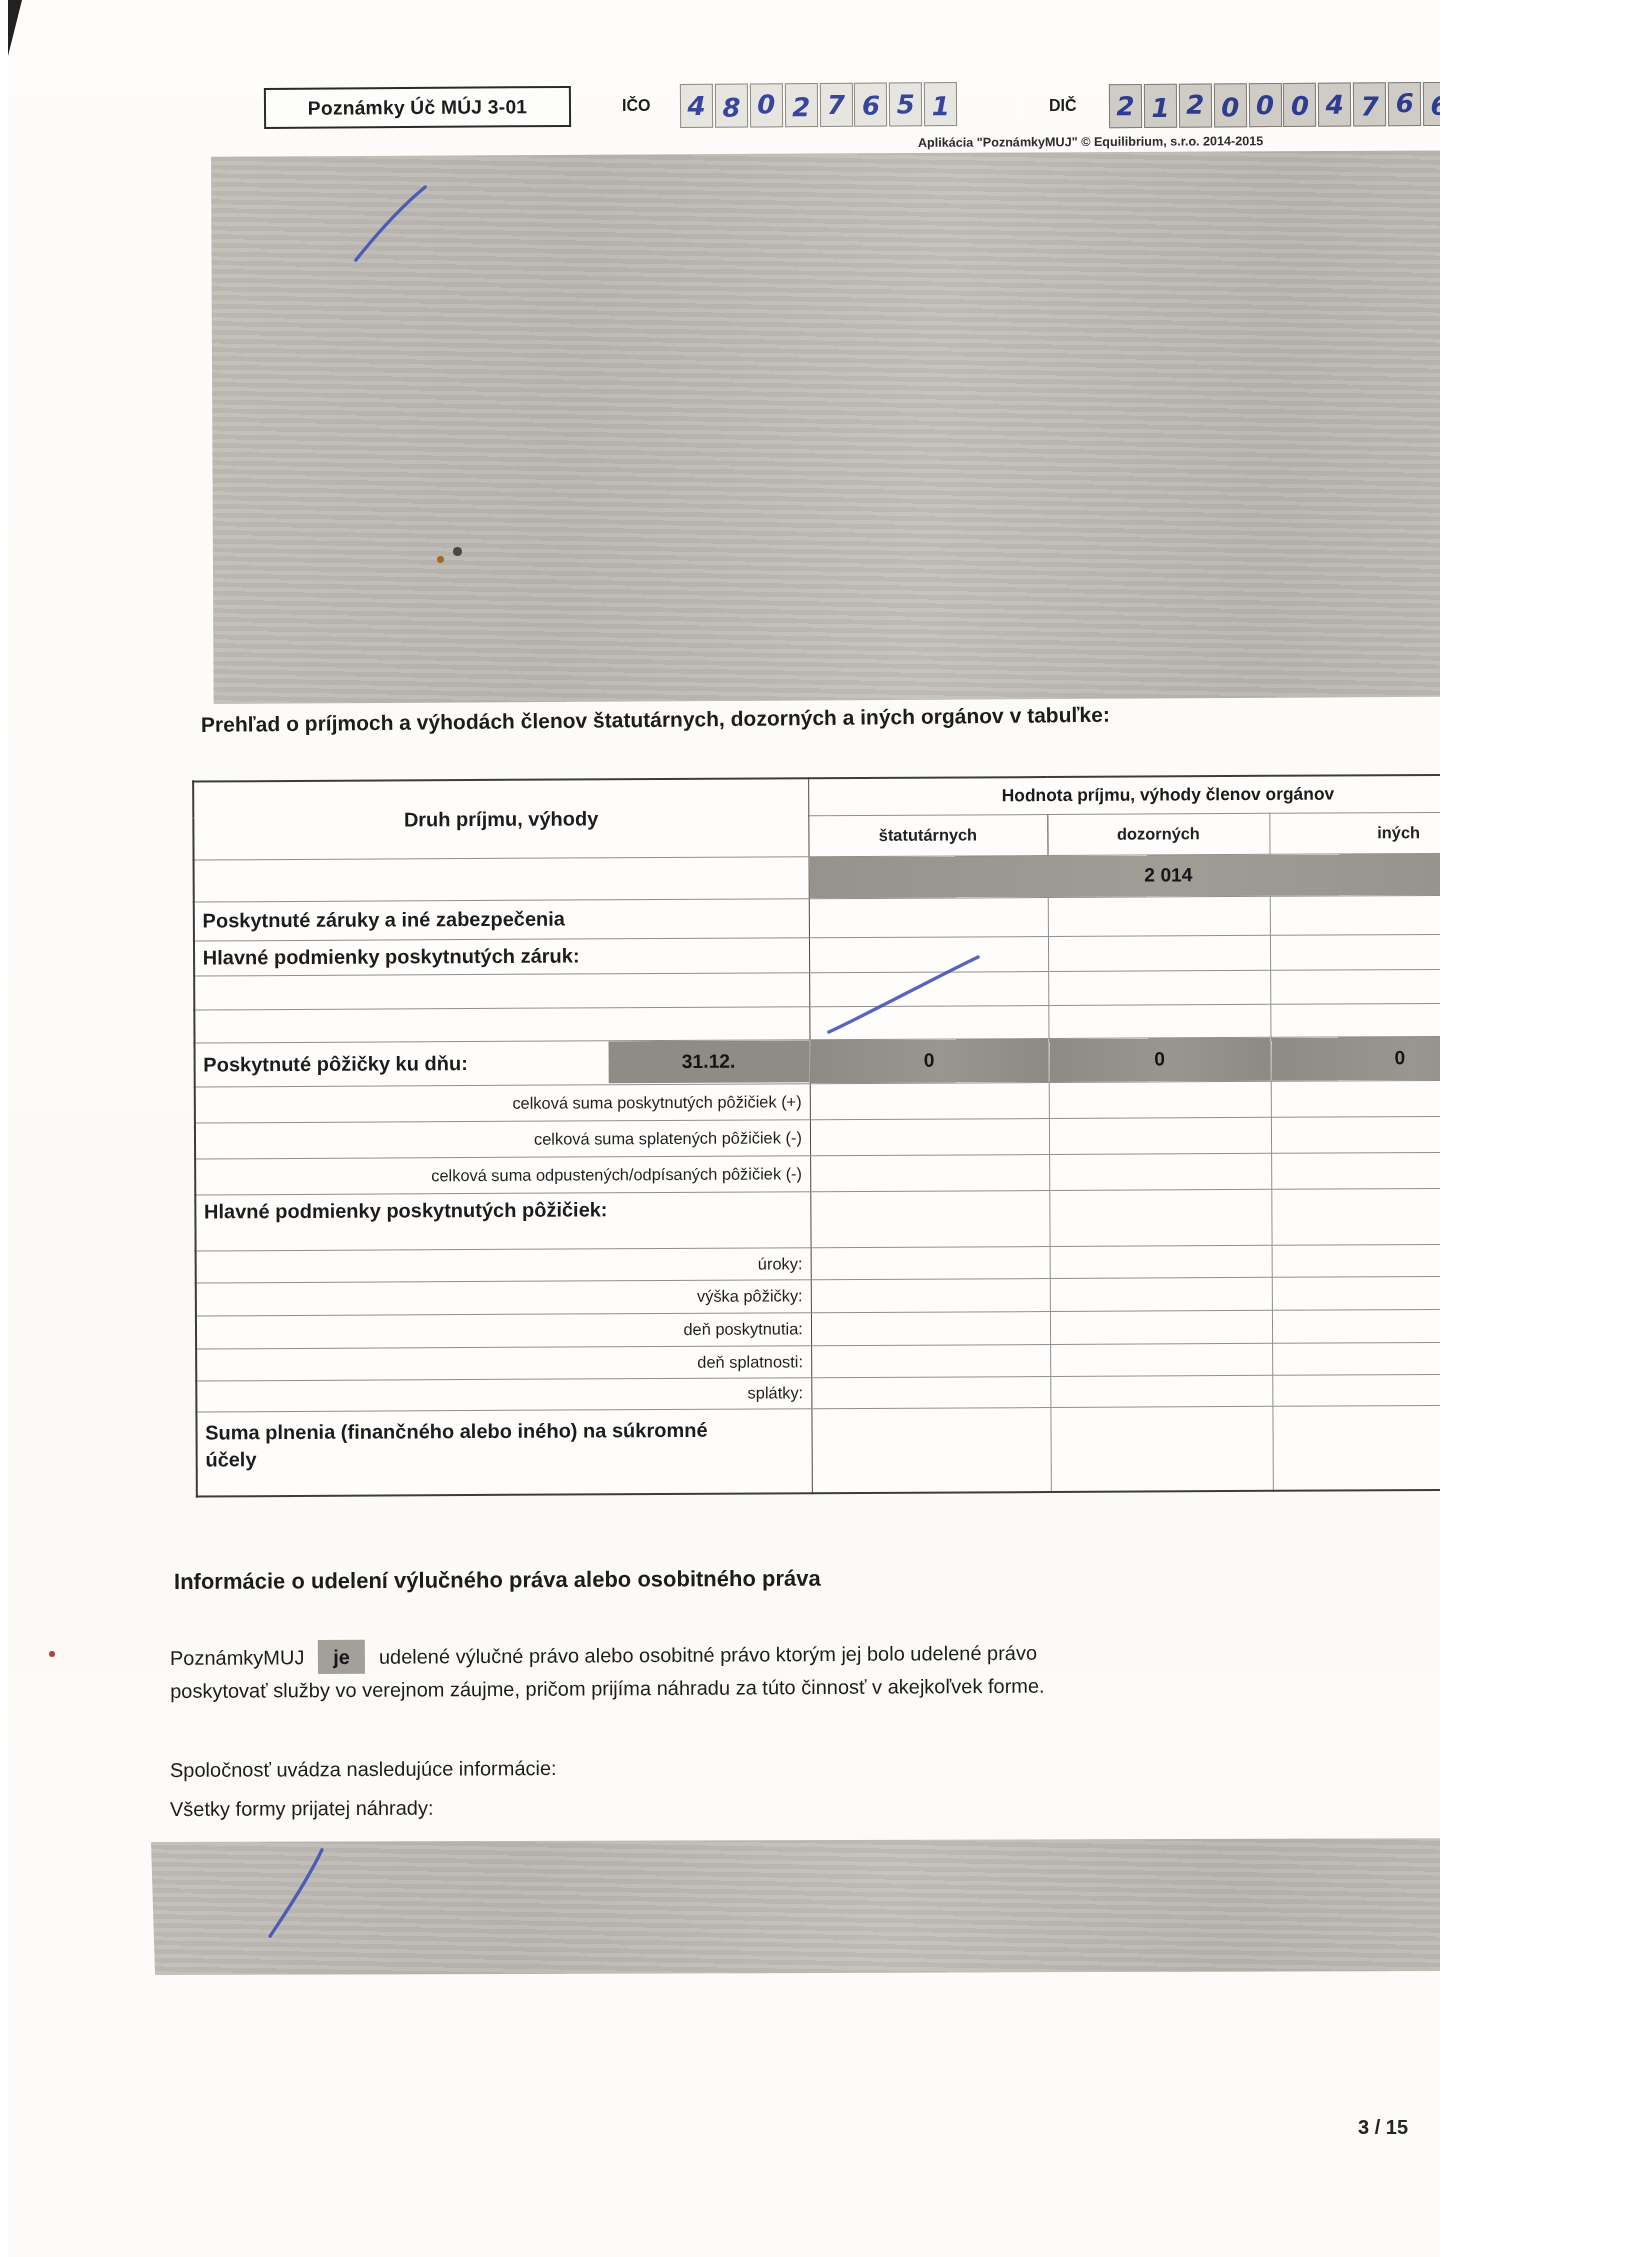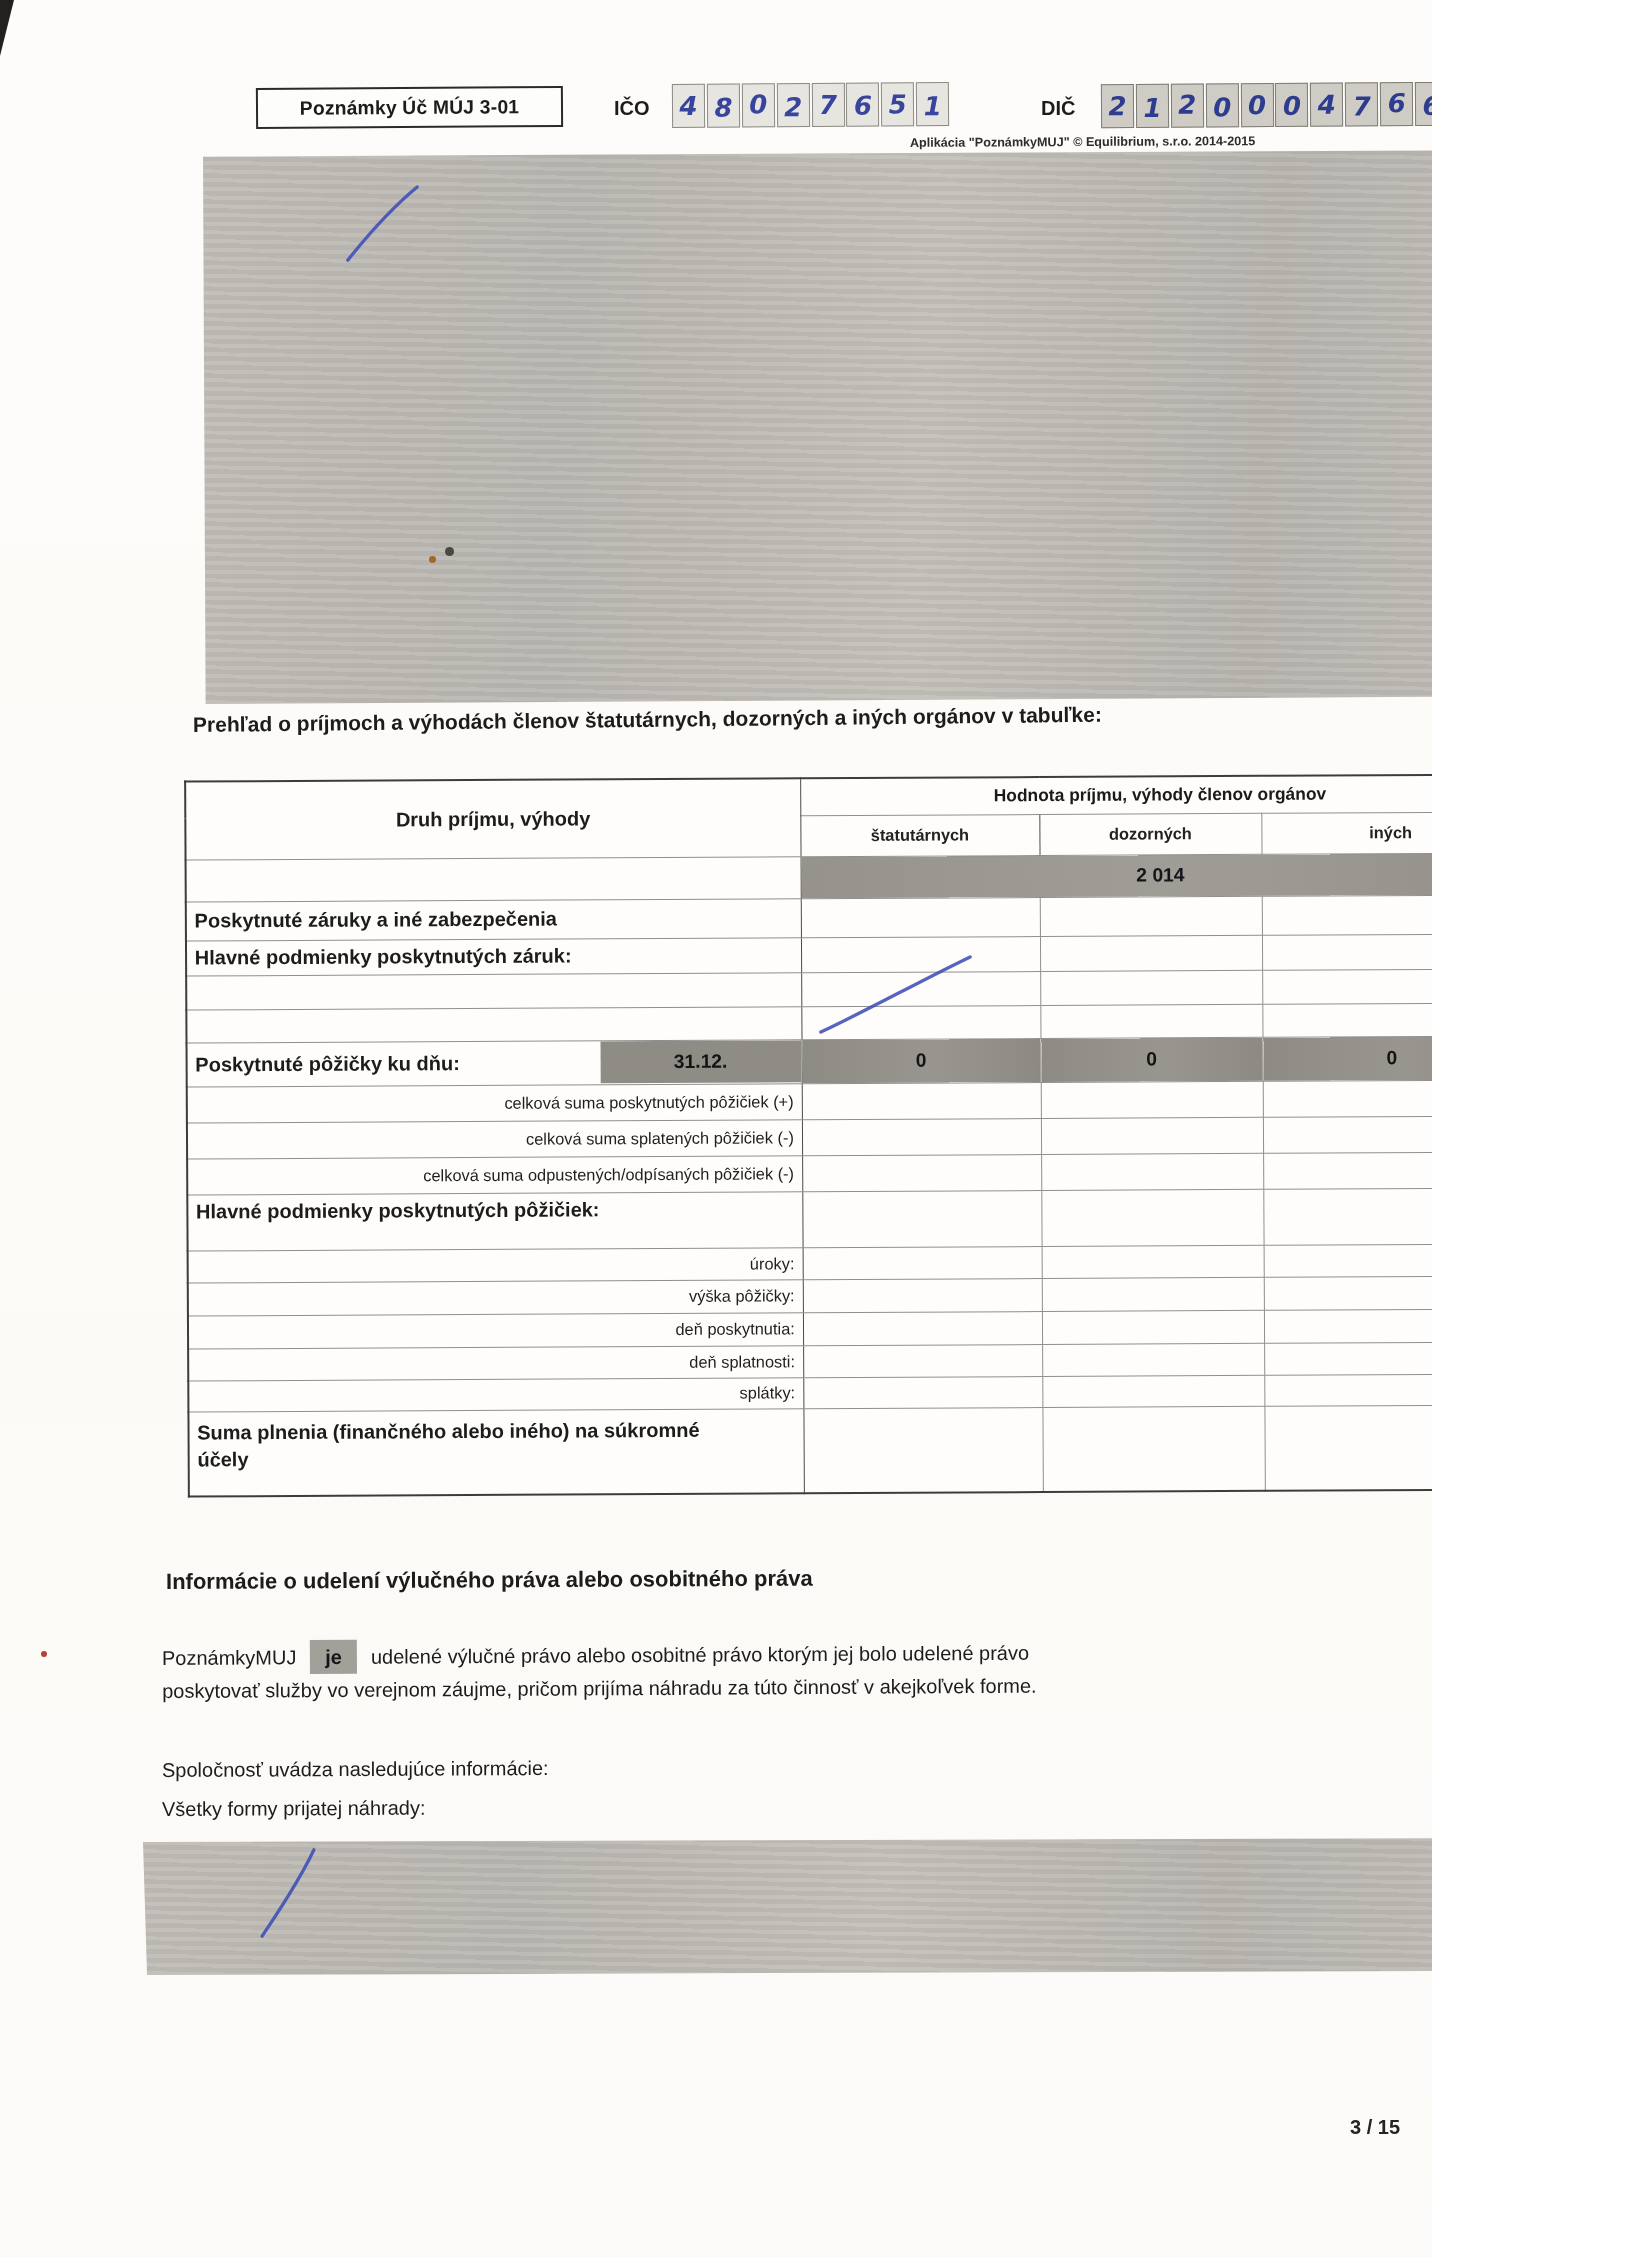--- a/index.html
+++ b/index.html
@@ -1,38 +1,38 @@
 <!DOCTYPE html>
 <html><head>
 <meta charset="utf-8">
 <style>
   * { margin:0; padding:0; box-sizing:border-box; }
   html,body { background:#ffffff; }
   #page {
     position:relative; width:1432px; height:2257px;
     background:linear-gradient(180deg,#fdfcfa 0%, #fbfaf7 60%, #fcfbf9 100%);
-    font-family:"Liberation Sans", sans-serif; color:#1c1c1c; overflow:hidden;
+    font-family:"Liberation Sans", sans-serif; color:#1c1c1c; overflow:hidden;margin-left:8px;
   }
 
   
   .corner-artifact {
     position:absolute; left:0; top:0; width:0; height:0;
     border-top:56px solid #23211f; border-right:14.5px solid transparent;
   }
   .ink-speck { position:absolute; border-radius:50%; }
 
   
   .form-code-box {
     position:absolute; left:256px; top:87px; width:307px; height:41px;
     border:2.9px solid #2a2a2a; background:#fdfdfb;
     display:flex; align-items:center; justify-content:center;
     font-weight:bold; font-size:19.3px; letter-spacing:0.2px;
     transform:rotate(-0.4deg);
   }
-  .reg-label { position:absolute; font-weight:bold; font-size:20px; }
+  .reg-label { position:absolute; font-weight:bold; font-size:16px; }
   .digit-row { position:absolute; display:flex; gap:1.9px; transform:rotate(-0.4deg); }
   .digit-cell {
     width:33px; height:44px; border:1.9px solid #8d8a84; background:#e7e5e0;
     display:flex; align-items:center; justify-content:center;
     font-family:"DejaVu Sans", sans-serif; font-style:italic; font-weight:bold;
     font-size:26px; color:#37459f;
   }
   .digit-row.dic .digit-cell { background:#cfccc5; border-color:#7e7b74; color:#2e3c8f; }
   .digit-cell:nth-child(even){ padding-top:3.9px; }
   .digit-cell:nth-child(3n){ padding-bottom:2.9px; }

